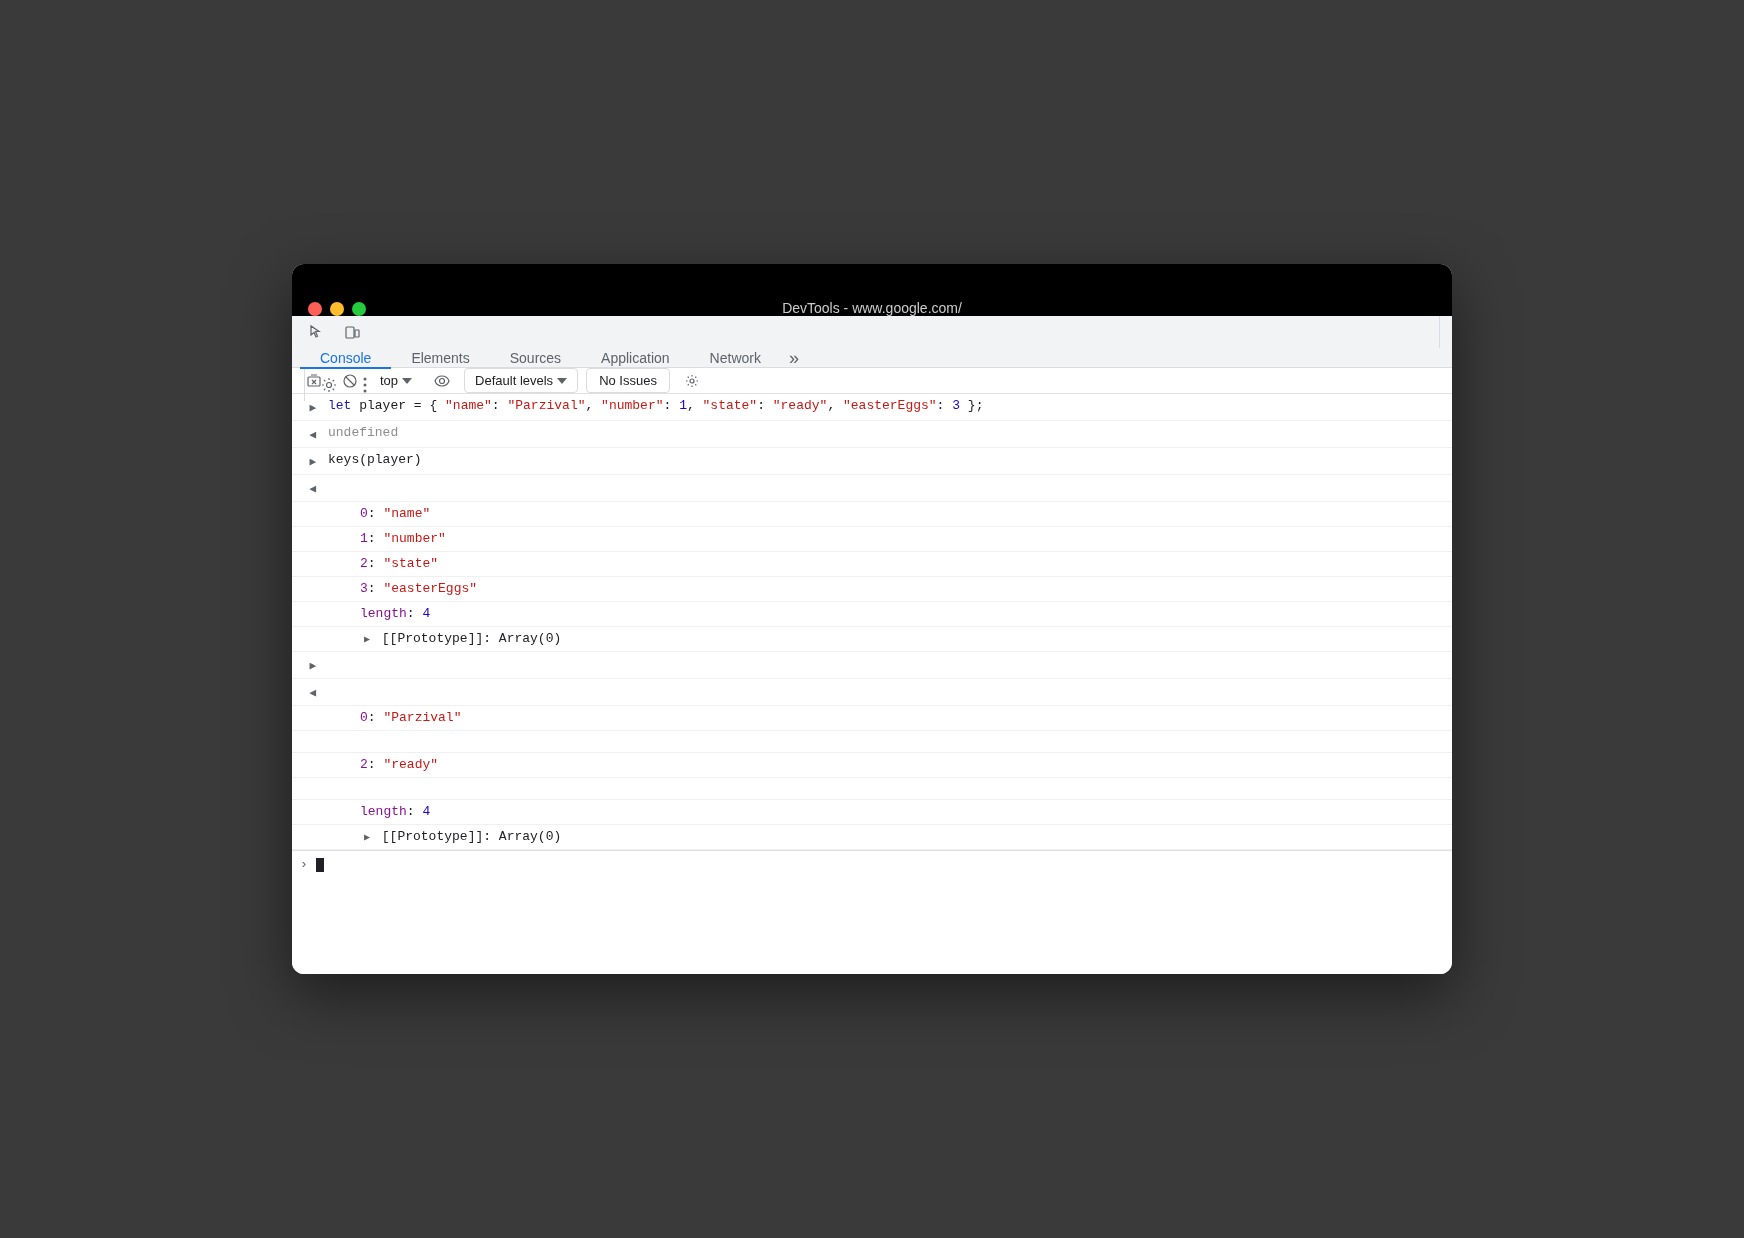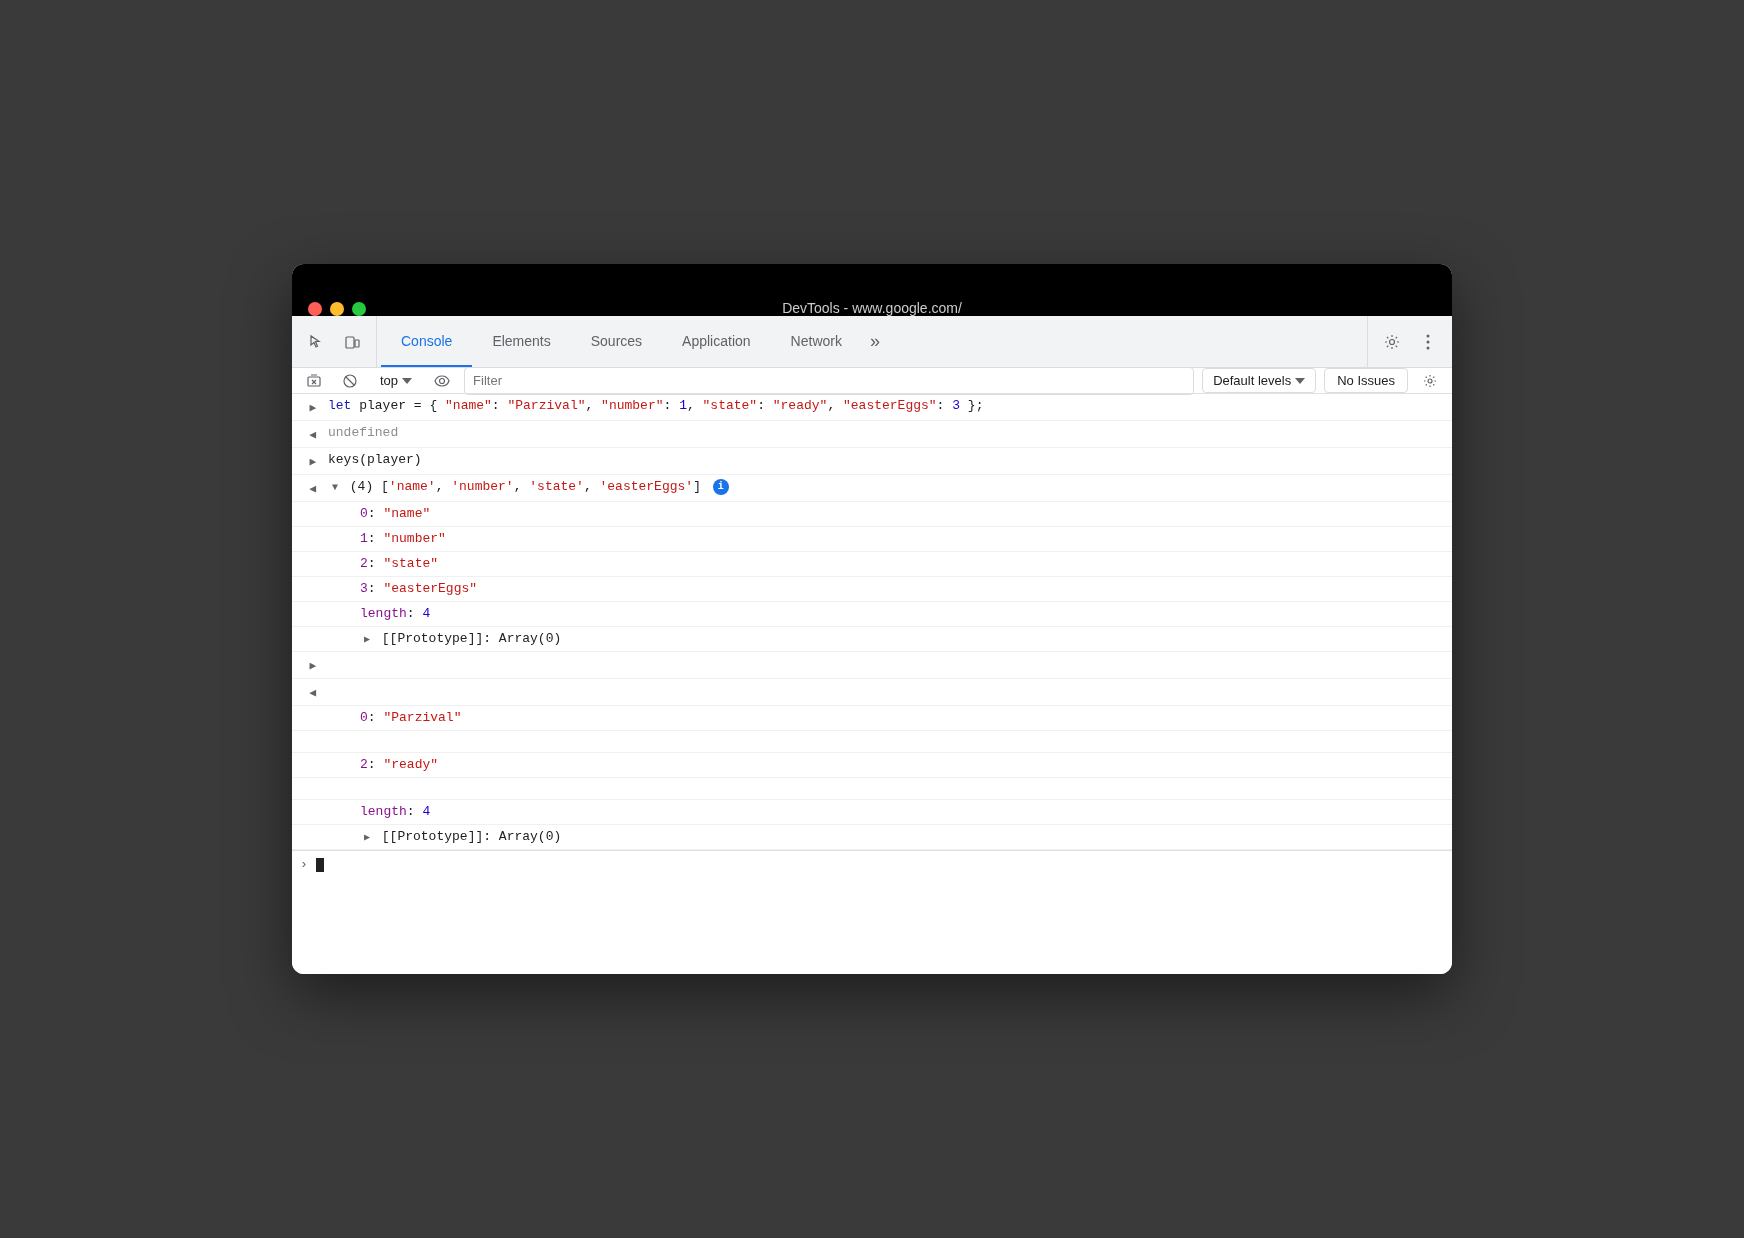--- a/index.html
+++ b/index.html
@@ -54,20 +54,21 @@
       font-weight: 500;
     }
 
     .toolbar {
       background: #f1f3f4;
       border-bottom: 1px solid #dadce0;
       display: flex;
       align-items: stretch;
       height: 52px;
       padding: 0 8px;
+      flex-direction: column;
     }
 
     .toolbar-icons {
       display: flex;
       align-items: center;
       gap: 4px;
       padding-right: 8px;
       border-right: 1px solid #dadce0;
       margin-right: 4px;
     }
@@ -403,23 +404,20 @@
       <svg width="10" height="6" viewBox="0 0 10 6" fill="#5f6368">
         <path d="M0 0l5 6 5-6z"></path>
       </svg>
     </button>
     <button class="eye-btn">
       <svg width="16" height="12" viewBox="0 0 16 12" fill="none">
         <path d="M1 6C2.5 2 5 1 8 1s5.5 1 7 5c-1.5 4-4 5-7 5S2.5 10 1 6z" stroke="#5f6368" stroke-width="1.2"></path>
         <circle cx="8" cy="6" r="2.5" stroke="#5f6368" stroke-width="1.2"></circle>
       </svg>
     </button>
-    <div class="filter-input-wrap">
-      <input type="text" class="filter-input" placeholder="Filter" style="">
-    </div>
     <button class="levels-btn">
       <span>Default levels</span>
       <svg width="10" height="6" viewBox="0 0 10 6" fill="#5f6368">
         <path d="M0 0l5 6 5-6z"></path>
       </svg>
     </button>
     <button class="issues-btn">
       <span>No Issues</span>
     </button>
     <button class="filter-icon-btn">
@@ -456,25 +454,20 @@
       </div>
       <div class="line-content">
         <span class="c-dark">keys(player)</span>
       </div>
     </div>
 
     <div class="console-line">
       <div class="line-prefix">
         <span class="arrow-left">◀</span>
       </div>
-      <div class="line-content">
-        <span class="expand-arrow">▼</span>
-        <span class="c-dark">(4) [</span><span class="c-red">'name'</span><span class="c-dark">, </span><span class="c-red">'number'</span><span class="c-dark">, </span><span class="c-red">'state'</span><span class="c-dark">, </span><span class="c-red">'easterEggs'</span><span class="c-dark">]</span>
-        <span class="info-badge">i</span>
-      </div>
     </div>
 
     <div class="console-line indent-1">
       <div class="line-prefix"></div>
       <div class="line-content">
         <span class="c-key">0</span><span class="c-dark">: </span><span class="c-red">"name"</span>
       </div>
     </div>
     <div class="console-line indent-1">
       <div class="line-prefix"></div>

